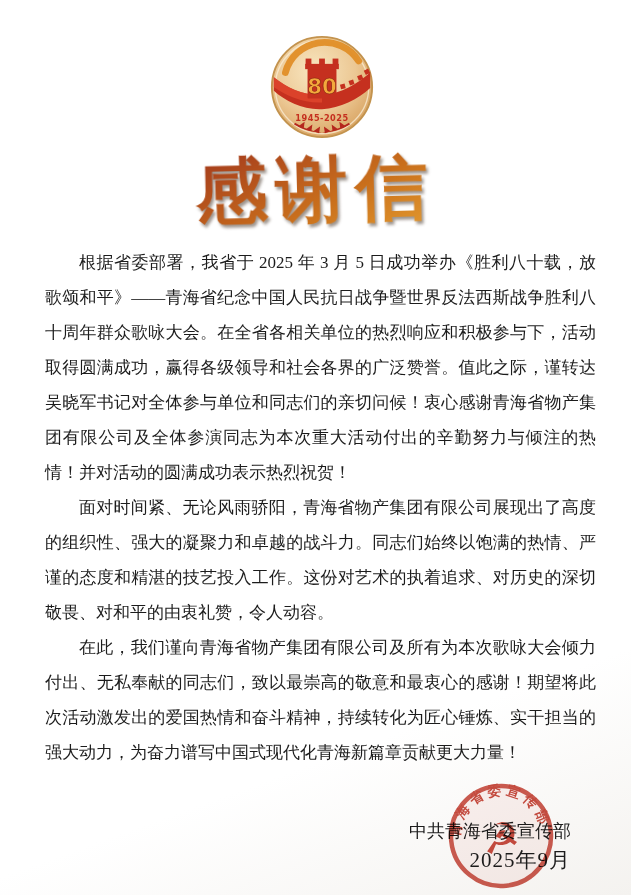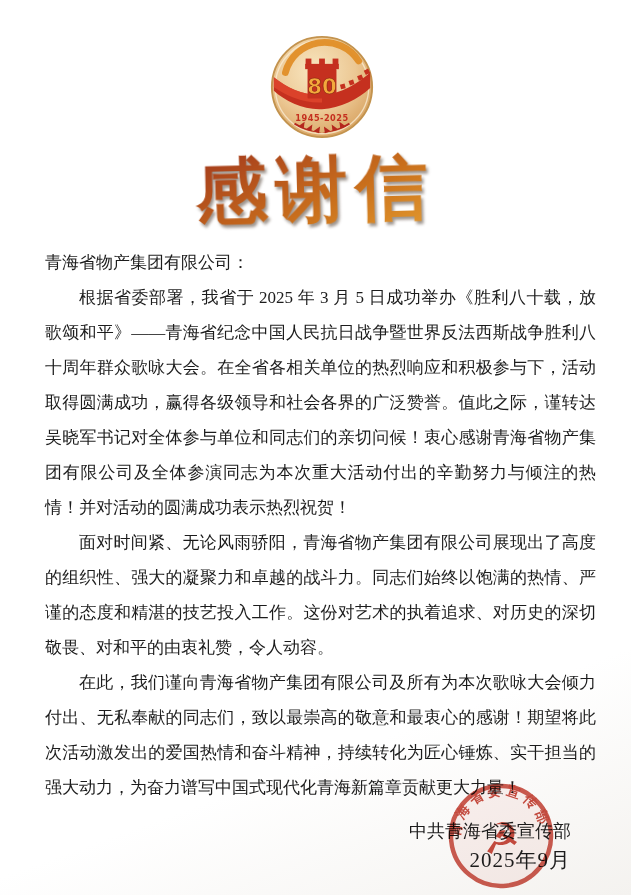--- a/index.html
+++ b/index.html
@@ -138,21 +138,20 @@
         <path d="M 80 96 l -7 -5 l 1 7 z"></path>
           <path d="M 72 99 l -7 -5 l 1 7 z"></path>
           <path d="M 64 101 l -7 -5 l 1 7 z"></path>
       </g>
     </g>
   </svg>
 
   <div class="letter-title">感谢信</div>
 
   <div class="letter-body">
-    <p class="salutation">青海省物产集团有限公司：</p>
     <p>根据省委部署，我省于 2025 年 3 月 5 日成功举办《胜利八十载，放歌颂和平》——青海省纪念中国人民抗日战争暨世界反法西斯战争胜利八十周年群众歌咏大会。在全省各相关单位的热烈响应和积极参与下，活动取得圆满成功，赢得各级领导和社会各界的广泛赞誉。值此之际，谨转达吴晓军书记对全体参与单位和同志们的亲切问候！衷心感谢青海省物产集团有限公司及全体参演同志为本次重大活动付出的辛勤努力与倾注的热情！并对活动的圆满成功表示热烈祝贺！</p>
     <p>面对时间紧、无论风雨骄阳，青海省物产集团有限公司展现出了高度的组织性、强大的凝聚力和卓越的战斗力。同志们始终以饱满的热情、严谨的态度和精湛的技艺投入工作。这份对艺术的执着追求、对历史的深切敬畏、对和平的由衷礼赞，令人动容。</p>
     <p>在此，我们谨向青海省物产集团有限公司及所有为本次歌咏大会倾力付出、无私奉献的同志们，致以最崇高的敬意和最衷心的感谢！期望将此次活动激发出的爱国热情和奋斗精神，持续转化为匠心锤炼、实干担当的强大动力，为奋力谱写中国式现代化青海新篇章贡献更大力量！</p>
   </div>
 
   <div class="signature-block">
     <div class="signer">中共青海省委宣传部</div>
     <div class="date">2025年9月</div>
   </div>
 

